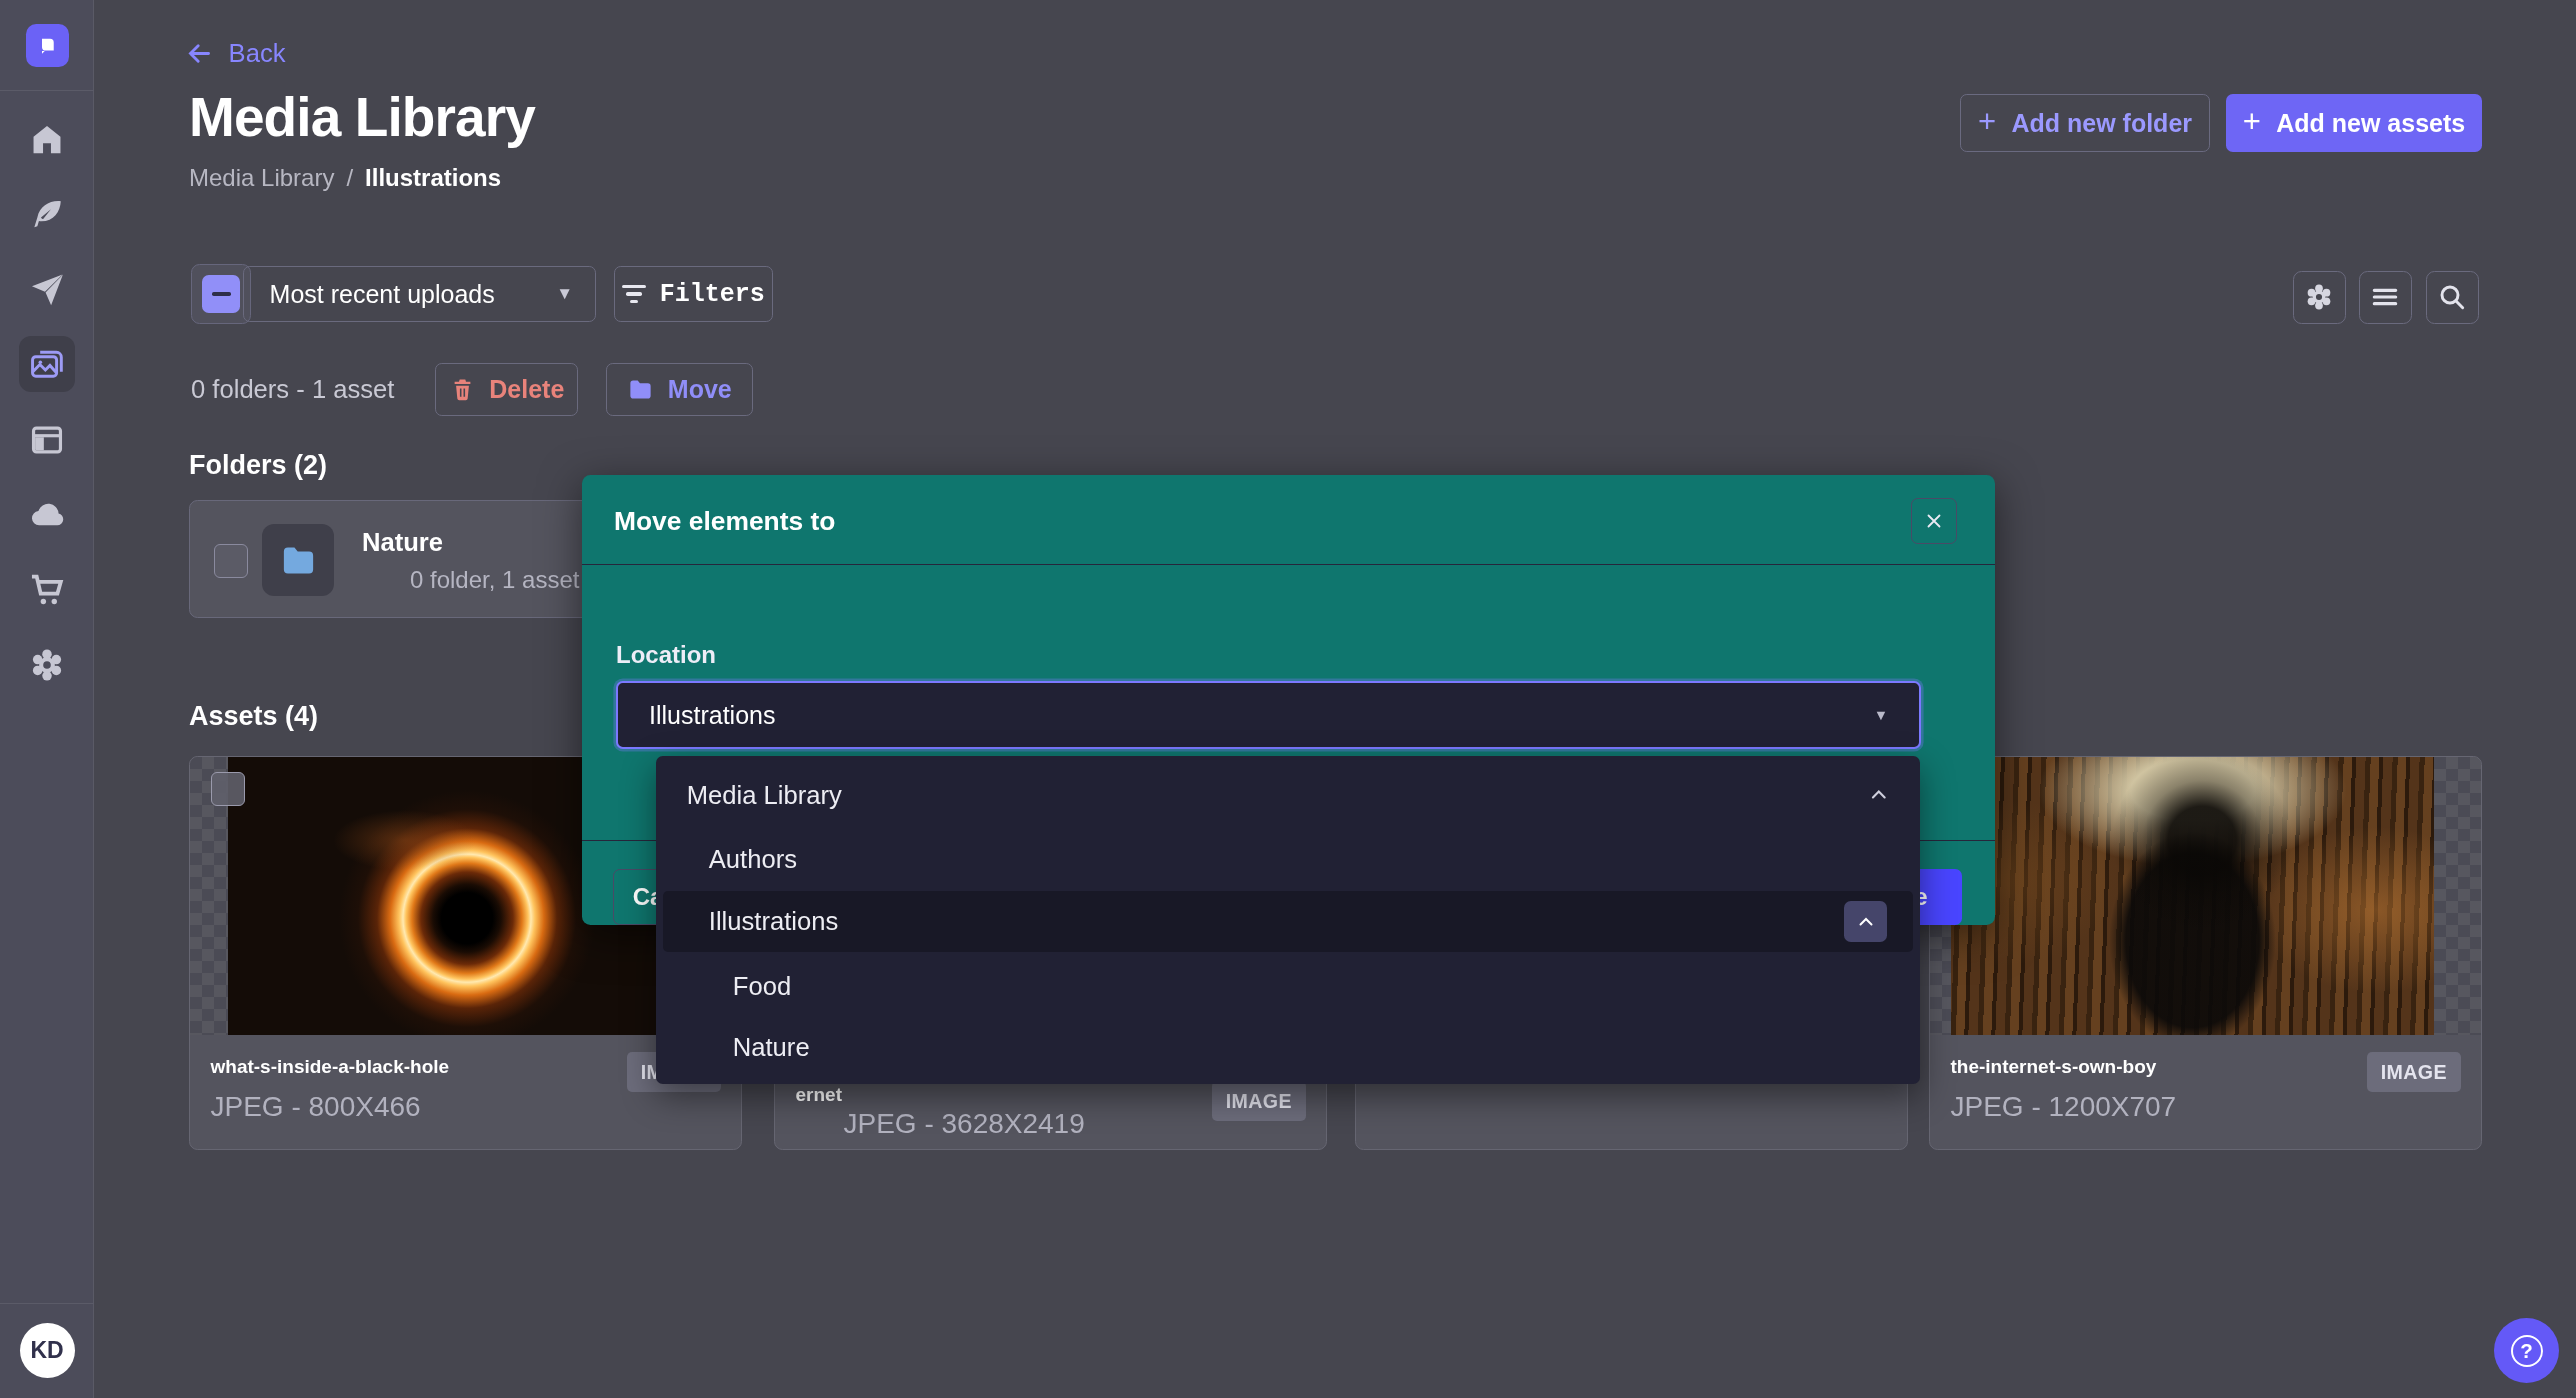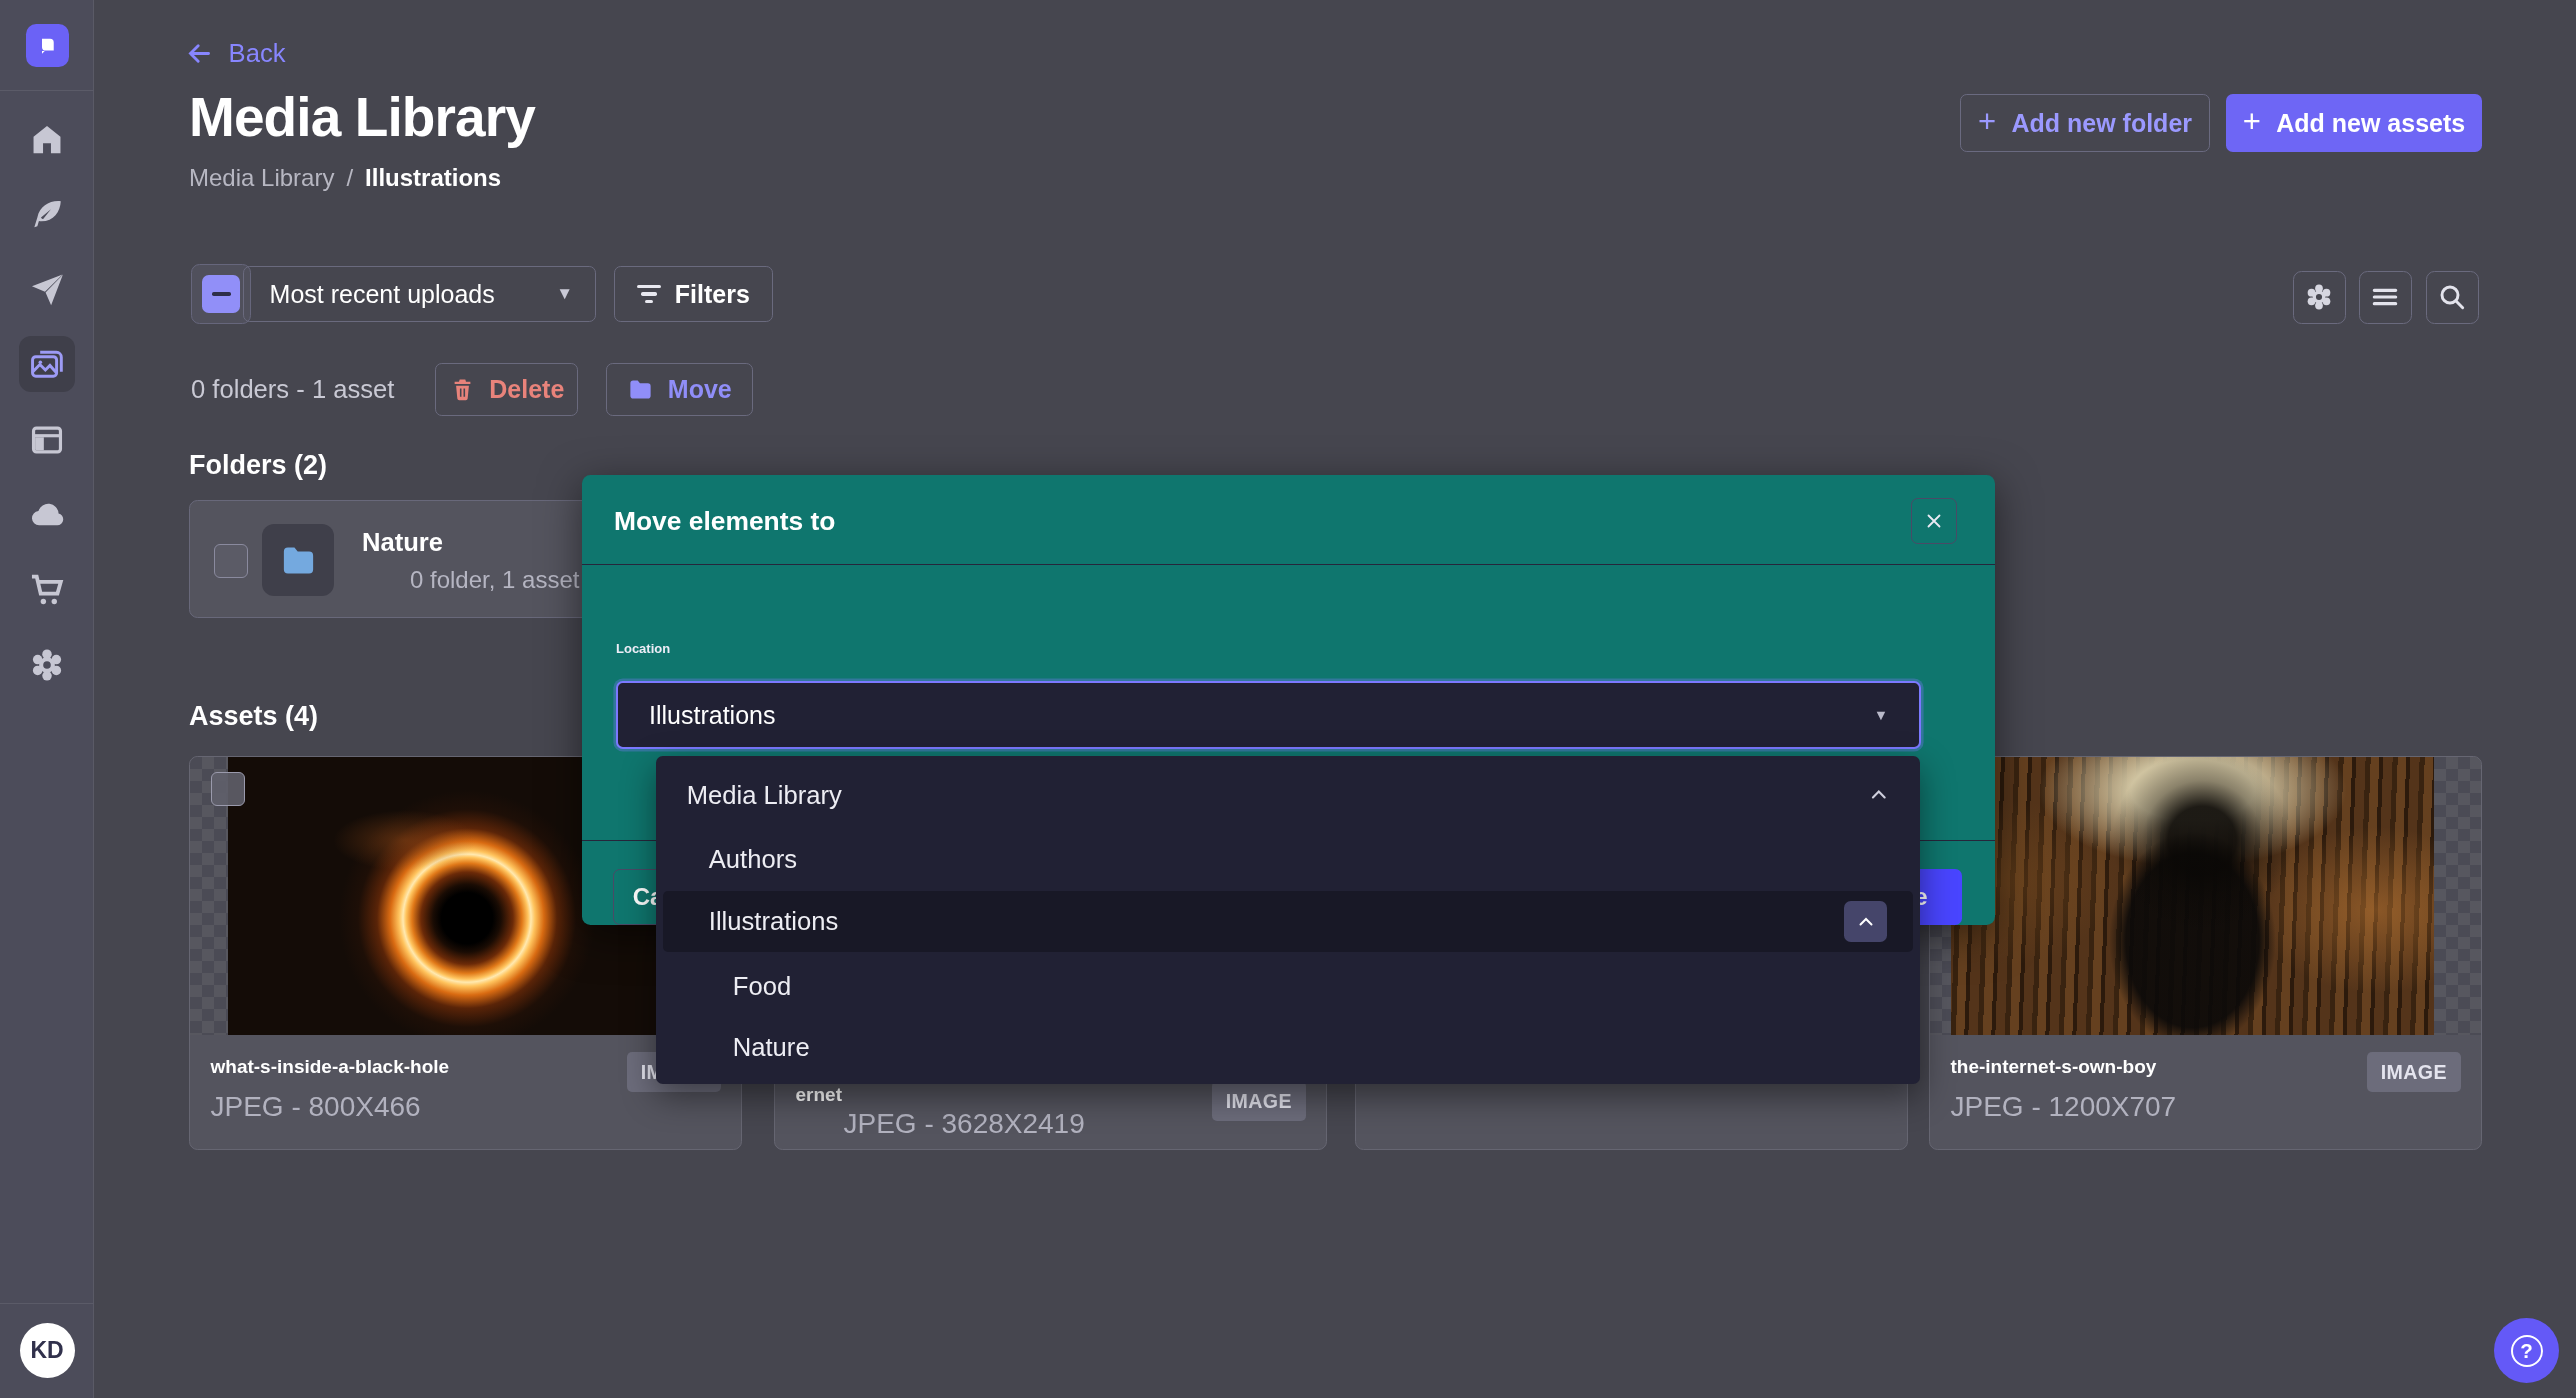--- a/index.html
+++ b/index.html
@@ -41,21 +41,21 @@
   
   .selall { position:absolute; left:191px; top:264px; width:60px; height:60px; border-radius:8.5px;
             border:0.9px solid #66667C; background:#50505C; display:flex; align-items:center; justify-content:center; }
   .cb-ind { width:38px; height:38px; background:#918FF8; border-radius:6.8px; display:flex; align-items:center; justify-content:center; }
   .cb-ind i { display:block; width:19px; height:4.3px; background:#2E2E48; border-radius:1.7px; }
   .sortbox { position:absolute; left:243px; top:266px; width:353px; height:56px; border-radius:6.8px;
              border:0.9px solid #6A6A7E; display:flex; align-items:center; padding:0 22px 0 25.6px; }
   .sortbox .val { color:#FFFFFF; font-size:25px; flex:1; }
   .caret { color:#C9C9D6; font-size:17px; }
   .filters { position:absolute; left:614px; top:266px; width:159px; height:56px; border:0.9px solid #6A6A7E;
-             color:#FFFFFF; font-size:25px; font-weight:bold; gap:13.6px; }
+             color:#FFFFFF; font-size:25px; font-weight:bold; gap:13.6px;font-family:Liberation Mono, monospace; }
   .f-ic { display:flex; flex-direction:column; gap:4.3px; align-items:center; }
   .f-ic i { display:block; height:3.4px; background:#E8E8F0; border-radius:1.7px; }
   .f-ic i:nth-child(1){width:24px}.f-ic i:nth-child(2){width:16px}.f-ic i:nth-child(3){width:8.5px}
   .icbtn { position:absolute; top:271px; width:53px; height:53px; border:0.9px solid #6A6A7E; border-radius:8.5px; }
 
   
   .selinfo { position:absolute; left:191px; top:375px; color:#C9C9D4; font-size:25.6px; }
   .del { position:absolute; left:435px; top:363px; width:143px; height:53px; border:0.9px solid #6A6A7E;
          color:#E8837B; font-size:25px; font-weight:bold; gap:13.6px; }
   .mov { position:absolute; left:606px; top:363px; width:147px; height:53px; border:0.9px solid #6A6A7E;
@@ -103,21 +103,21 @@
            font-weight:bold; letter-spacing:0.4px; padding:8.5px 13.6px; border-radius:5.1px; }
   .off .badge { top:46px; }
 
   
   .modal { position:absolute; left:582px; top:475px; width:1413px; height:450px; background:#0f766e;
            border-radius:8.5px; box-shadow:0 10.2px 41px rgba(0,0,0,.5); z-index:10; }
   .mhead { position:absolute; left:0; top:0; width:100%; height:90px; border-bottom:0.9px solid #26263B; }
   .mtitle { position:absolute; left:32px; top:31px; color:#FFFFFF; font-size:26.4px; font-weight:bold; }
   .mclose { position:absolute; right:38px; top:23px; width:46px; height:46px; border:0.9px solid #4A4A66;
             border-radius:6.8px; display:flex; align-items:center; justify-content:center; }
-  .mlabel { position:absolute; left:34px; top:166px; color:#EDEDF7; font-size:13px; font-weight:bold; }
+  .mlabel { position:absolute; left:34px; top:166px; color:#EDEDF7; font-size:24px; font-weight:bold; }
   .mselect { position:absolute; left:34px; top:206px; width:1305px; height:68px; background:#212134;
              border:2.6px solid #7B79FF; border-radius:6.8px; box-shadow:0 0 0 2.6px rgba(123,121,255,.32);
              display:flex; align-items:center; padding:0 31px; }
   .mselect .val { color:#FFFFFF; font-size:25px; flex:1; }
   .mselect .caret { font-size:14.5px; color:#B9B9C9; }
   .mfoot { position:absolute; left:0; top:365px; width:100%; height:85px; border-top:0.9px solid #26263B; }
   .cancel { position:absolute; left:31px; top:394px; width:118px; height:56px; border:0.9px solid #4A4A66;
             color:#FFFFFF; font-size:24px; font-weight:bold; }
   .movep  { position:absolute; left:1250px; top:394px; width:130px; height:56px; background:#4945FF;
             color:#FFFFFF; font-size:24px; font-weight:bold; }

